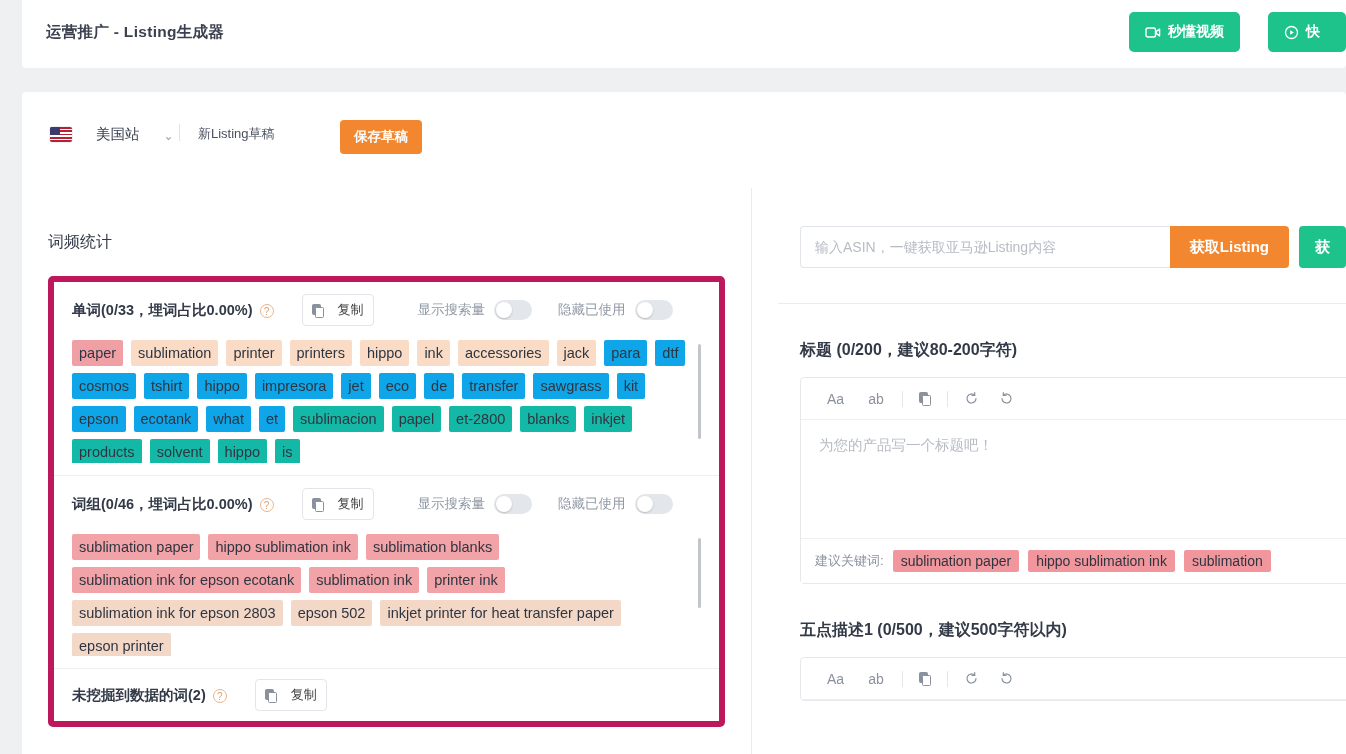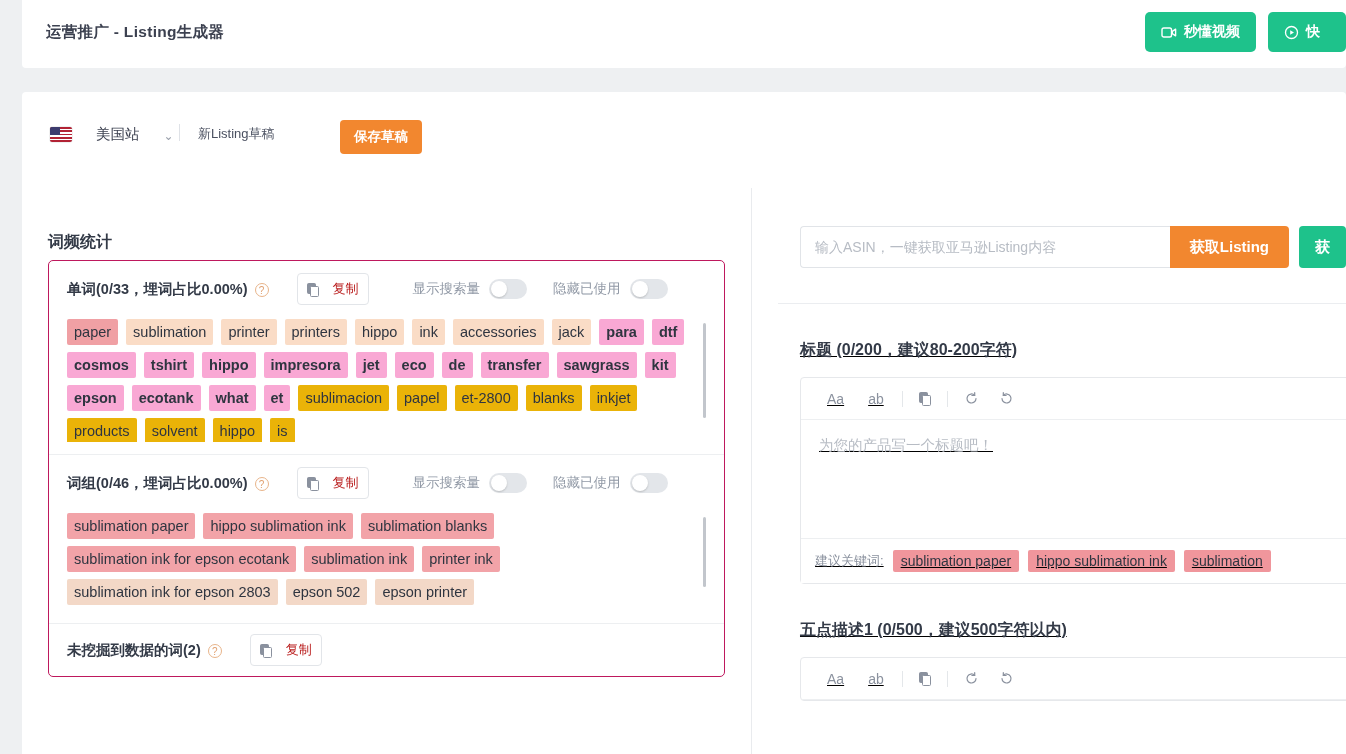--- a/index.html
+++ b/index.html
@@ -16,21 +16,21 @@
     position: absolute; left: 22px; top: 0px; width: 1324px; height: 68px;
     background: #ffffff;
     border-radius: 0 0 4px 4px;
   }
   .header-title {
     position: absolute; left: 24px; top: 22px;
     font-size: 15.5px; font-weight: 700; color: #3c4150; letter-spacing: .3px;
   }
   .header-actions {
     position: absolute; right: -0px; top: 12px;
-    display: flex; gap: 12px; align-items: center;
+    display: flex; gap: 28px; align-items: center;
   }
   .btn-green {
     background: #1ec28b; color: #fff; border: none;
     height: 40px; border-radius: 5px; padding: 0 16px;
     font-size: 14px; font-weight: 600; display: flex; align-items: center; gap: 7px;
     cursor: pointer; white-space: nowrap;
     font-family: "Liberation Sans", sans-serif;
   }
   .btn-green svg { display: block; }
 
@@ -71,45 +71,45 @@
     position: absolute; left: 0; top: 0; width: 730px; bottom: 0;
     border-right: 1px solid #e9ebee; padding: 0 26px;
     overflow: hidden;
   }
   .pane-right {
     position: absolute; left: 756px; top: 0; right: 0; bottom: 0;
     overflow: hidden;
   }
 
   .section-title {
-    font-size: 16px; font-weight: 700; color: #333a47;
+    font-size: 16px; font-weight: 400; color: #333a47;
     padding-top: 44px; padding-bottom: 0;
   }
 
   .freq-box {
-    margin-top: 7px;
-    border: 1px solid #be185d; border-radius: 5px;
+    margin-top: 23px;
+    border: 6px solid #be185d; border-radius: 5px;
     background: #fff;
   }
   .freq-group { padding: 0 0 4px 0; }
   .freq-head {
     display: flex; align-items: center; height: 56px; padding: 0 18px;
   }
   .freq-label { font-size: 14.5px; font-weight: 700; color: #333a47; white-space: nowrap; }
   .q-icon {
     display: inline-flex; align-items: center; justify-content: center;
     width: 14px; height: 14px; border-radius: 50%;
     border: 1px solid #e8b48a; color: #e0a070; font-size: 10px;
     margin-left: 7px; transform: translateY(1px); cursor: pointer;
   }
   .copy-btn {
     margin-left: 28px; height: 32px; min-width: 72px;
     border: 1px solid #e2e5e9; border-radius: 4px; background: #fff;
     display: flex; align-items: center; justify-content: center; gap: 14px;
-    font-size: 13px; color: #b91c1c; cursor: pointer;
+    font-size: 13px; color: #404040; cursor: pointer;
     font-family: "Liberation Sans", sans-serif;
   }
   .copy-glyph { display: inline-block; width: 12px; height: 13px; position: relative; }
   .copy-glyph:before, .copy-glyph:after {
     content: ""; position: absolute; border: 1.4px solid #8a919e; border-radius: 1.5px;
   }
   .copy-glyph:before { left: 0; top: 0; width: 7px; height: 9px; background: #8a919e; }
   .copy-glyph:after { left: 3.5px; top: 3px; width: 7px; height: 9px; background: #fff; }
 
   .toggle-wrap { display: flex; align-items: center; gap: 9px; margin-left: 44px; }
@@ -130,22 +130,22 @@
   }
   .tag-scroll.phrases { max-height: 124px; }
   .tags { display: flex; flex-wrap: wrap; gap: 7px 8px; }
   .tag {
     display: inline-block; padding: 3px 7px; border-radius: 2px;
     font-size: 14.5px; line-height: 20px; color: #2f3540;
     white-space: nowrap; cursor: pointer;
   }
   .tag.lvl-red    { background: #f0a0a4; }
   .tag.lvl-orange { background: #fadcc6; }
-  .tag.lvl-blue   { background: #f9a8d4; font-weight: bold; }
-  .tag.lvl-purple { background: #eab308; }
+  .tag.lvl-blue   { background: #0ea5e9; }
+  .tag.lvl-purple { background: #14b8a6; }
   .tag.lvl-pink   { background: #f2a3a8; }
   .tag.lvl-peach  { background: #f3d8c7; }
 
   .sbar {
     position: absolute; right: 4px; top: 6px; width: 3px; border-radius: 2px;
     background: #c2c6cc;
   }
 
   .divider-line { height: 1px; background: #edeff1; margin: 8px 0 0 0; }
 
@@ -169,21 +169,21 @@
     font-family: "Liberation Sans", sans-serif;
   }
   .btn-green-sm {
     margin-left: 10px; height: 42px; padding: 0 16px; border: none; border-radius: 4px;
     background: #1ec28b; color: #fff; font-size: 15px; font-weight: 700; cursor: pointer;
     white-space: nowrap; font-family: "Liberation Sans", sans-serif;
   }
 
   .right-sep { height: 1px; background: #ebedf0; margin: 35px 0 0 0; }
 
-  .field-block { padding: 0 0 0 22px; text-decoration: underline; }
+  .field-block { padding: 0 0 0 22px; }
   .field-title {
     font-size: 16px; font-weight: 700; color: #333a47;
     padding: 36px 0 16px 0;
   }
   .editor {
     border: 1px solid #e6e8eb; border-radius: 4px; background: #fff;
     width: 640px;
   }
   .editor-toolbar {
     height: 42px; display: flex; align-items: center; gap: 0;
@@ -355,20 +355,21 @@
             <div class="tag-scroll phrases">
               <div class="tags">
                   <span class="tag lvl-pink">sublimation paper</span>
                   <span class="tag lvl-pink">hippo sublimation ink</span>
                   <span class="tag lvl-pink">sublimation blanks</span>
                   <span class="tag lvl-pink">sublimation ink for epson ecotank</span>
                   <span class="tag lvl-pink">sublimation ink</span>
                   <span class="tag lvl-pink">printer ink</span>
                   <span class="tag lvl-peach">sublimation ink for epson 2803</span>
                   <span class="tag lvl-peach">epson 502</span>
+                  <span class="tag lvl-peach">inkjet printer for heat transfer paper</span>
                   <span class="tag lvl-peach">epson printer</span>
                 </div>
               <div class="sbar" style="height:70px;"></div>
             </div>
           </div>
 
           <div class="divider-line"></div>
 
           <div class="freq-foot">
             <span class="freq-label">未挖掘到数据的词(2)</span>

